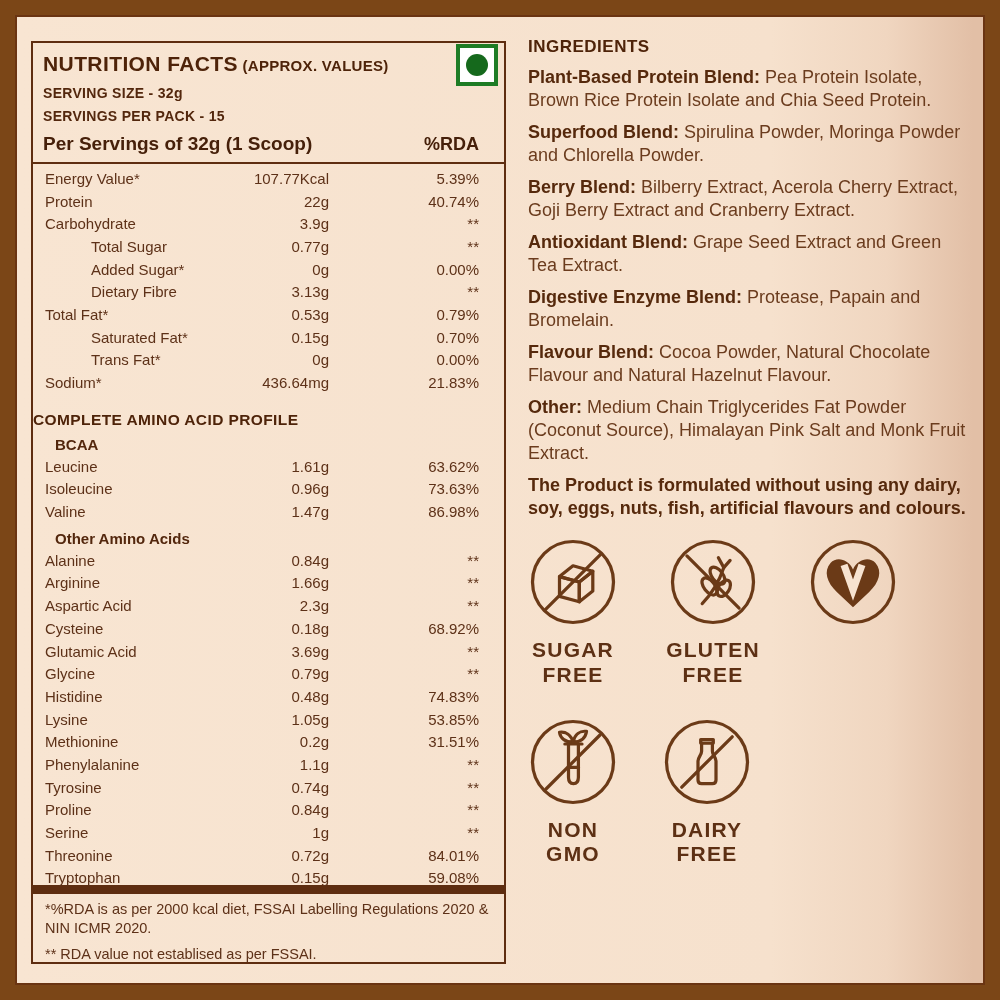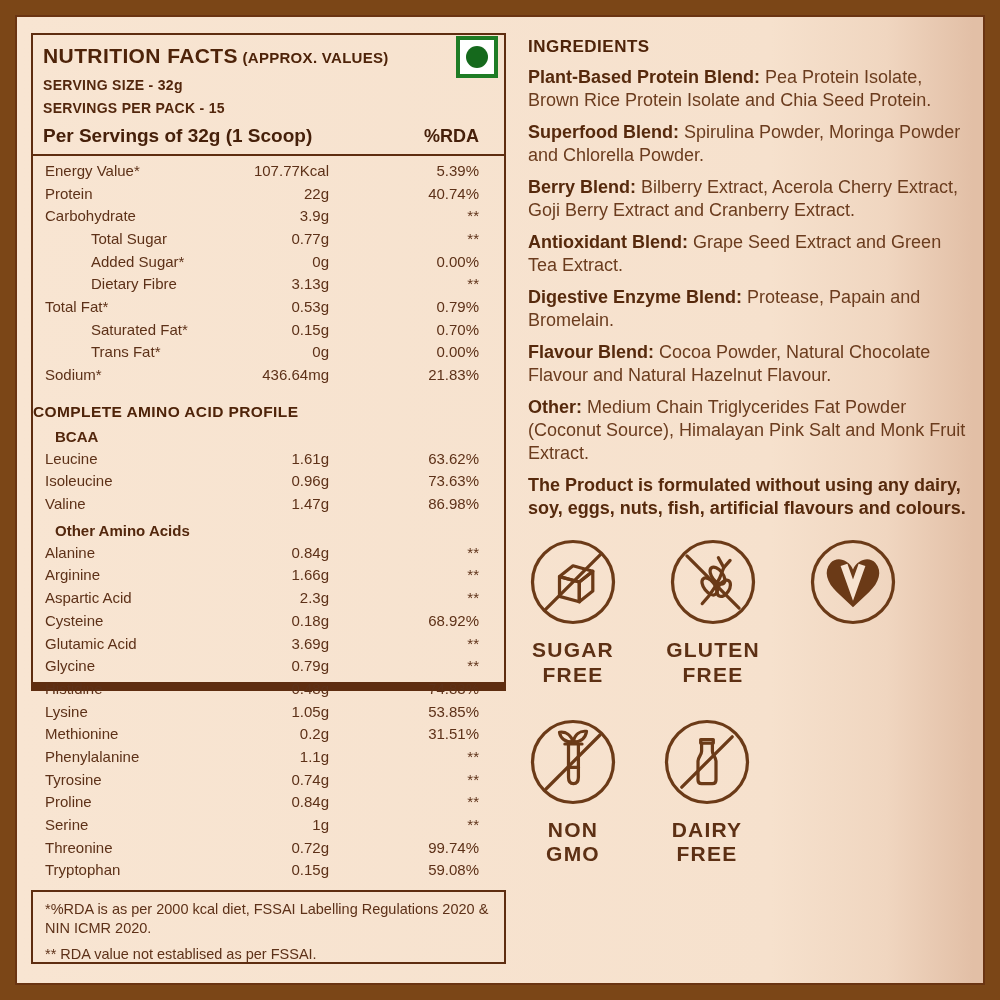--- a/index.html
+++ b/index.html
@@ -17,21 +17,21 @@
   .page-inner{
     position:relative;
     width:100%;height:100%;
     box-sizing:border-box;
     border:2px solid #6a3412;
     background:linear-gradient(90deg,#f8e5d2 0%,#f6e1cd 78%,#f0d6c0 90%,#e2bfa6 99%);
     overflow:hidden;
   }
   
   .facts-box{
-    position:absolute;left:14px;top:16px;width:475px;height:658px;
+    position:absolute;left:14px;top:24px;width:475px;height:853px;
     box-sizing:border-box;
     border:2px solid #5e2d10;
     border-bottom:9px solid #5e2d10;
     color:#5d3118;
   }
   .facts-header{padding:9px 25px 0 10px;position:relative;}
   .title-row{line-height:24px;}
   .t1{font-size:21px;font-weight:bold;color:#4e2309;letter-spacing:.4px;}
   .t2{font-size:15px;font-weight:bold;color:#4e2309;letter-spacing:.3px;}
   .hsub{font-size:14px;font-weight:bold;color:#53270d;margin-top:7px;letter-spacing:.3px;}
@@ -240,21 +240,21 @@
             <span class="nrda">**</span>
           </div>
           <div class="nrow">
             <span class="nlabel">Serine</span>
             <span class="namount">1g</span>
             <span class="nrda">**</span>
           </div>
           <div class="nrow">
             <span class="nlabel">Threonine</span>
             <span class="namount">0.72g</span>
-            <span class="nrda">99.74%</span>
+            <span class="nrda">84.01%</span>
           </div>
           <div class="nrow">
             <span class="nlabel">Tryptophan</span>
             <span class="namount">0.15g</span>
             <span class="nrda">59.08%</span>
           </div>
         </div>
     </div>
 
     <div class="footnote-box">

